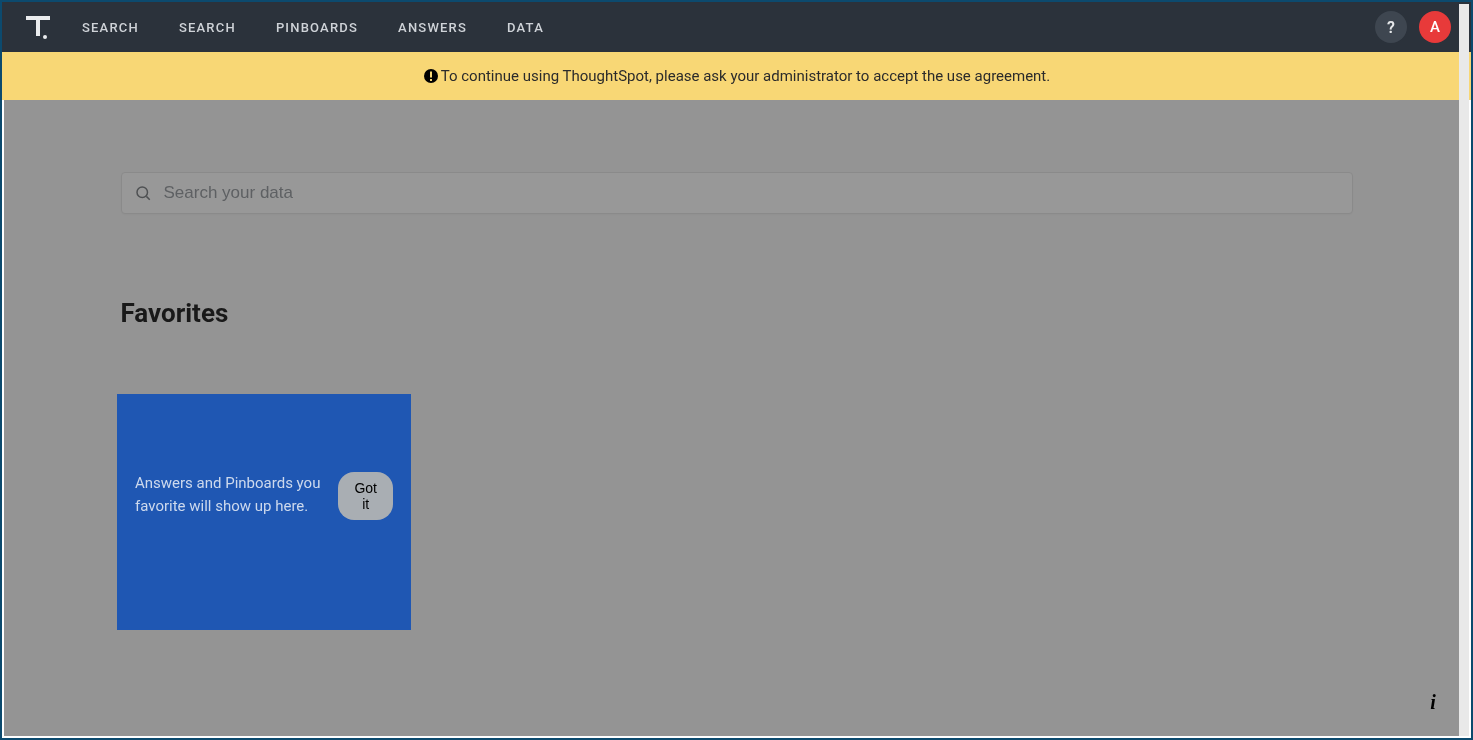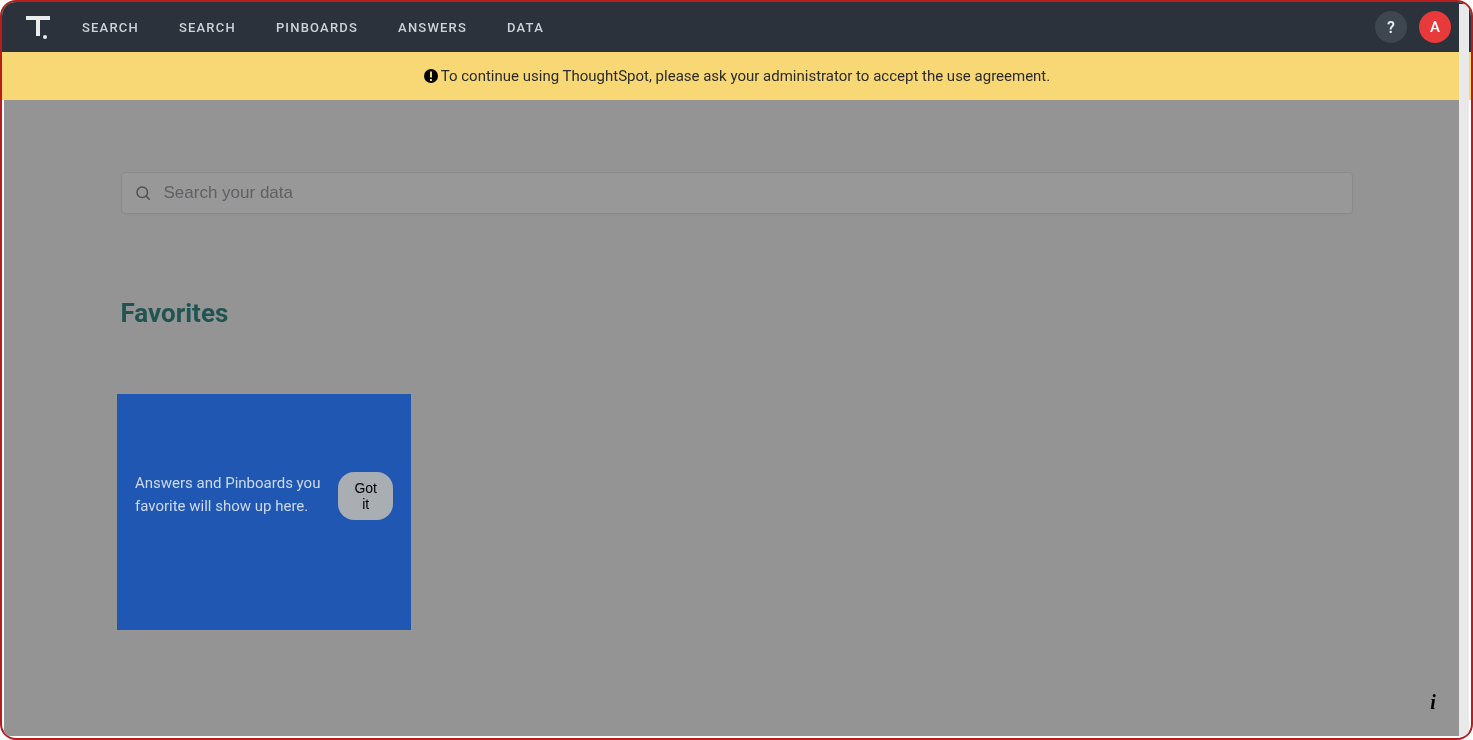--- a/index.html
+++ b/index.html
@@ -8,22 +8,22 @@
     font-family: -apple-system, BlinkMacSystemFont, "Segoe UI", Roboto, Helvetica, Arial, sans-serif;
     background: #fff;
     position: relative;
     width: 1473px;
     height: 740px;
     overflow: hidden;
   }
   .app-frame {
     position: absolute;
     top: 0; left: 0; right: 0; bottom: 0;
-    border: 2px solid #b91c1c;
-    border-radius: 16px;
+    border: 2px solid #0c4a6e;
+    border-radius: 0;
     overflow: hidden;
     background: #fff;
   }
   
   .topnav {
     height: 50px;
     background: #2b323b;
     display: flex;
     align-items: center;
     padding: 0 20px 0 16px;
@@ -136,21 +136,21 @@
     background: transparent;
   }
   .search-input::placeholder { color: #8a8f94; }
   .favorites-section {
     width: 1232px;
     margin: 84px auto 0 auto;
   }
   .favorites-heading {
     font-size: 26px;
     font-weight: 700;
-    color: #0f766e;
+    color: #000000;
     margin-bottom: 19px;
   }
   
   .callout-card {
     position: absolute;
     left: 115px;
     top: 392px;
     width: 294px;
     height: 236px;
     background: #1f57b3;

